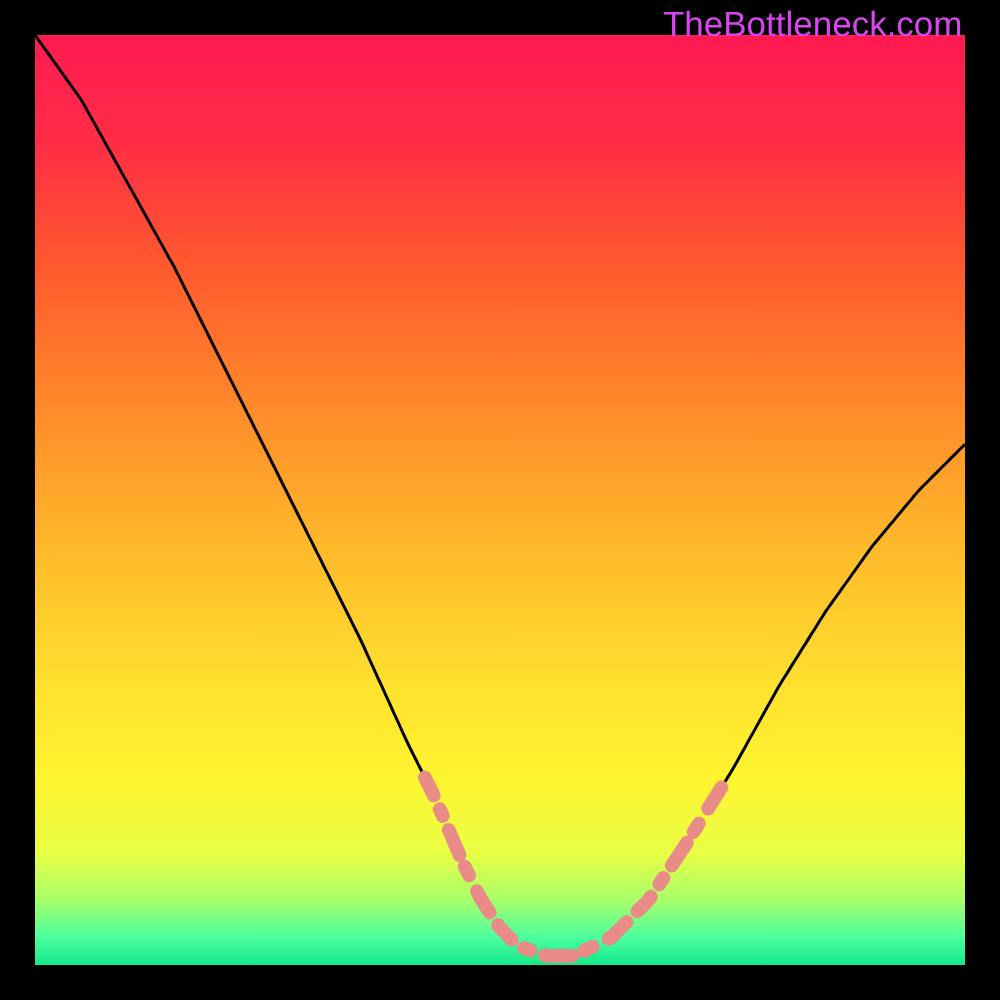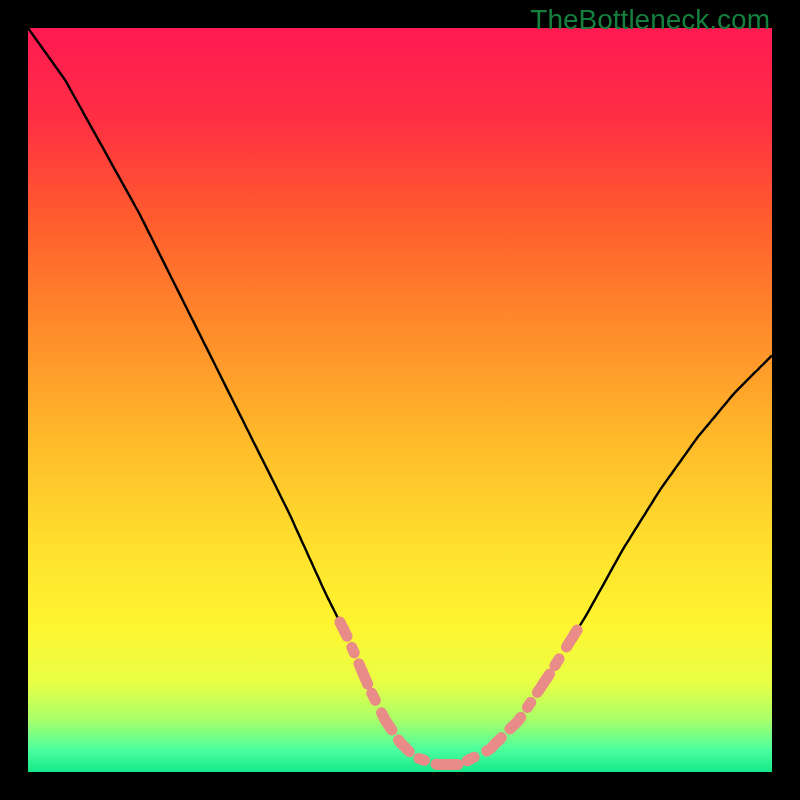--- a/index.html
+++ b/index.html
@@ -1,18 +1,18 @@
 <!DOCTYPE html>
 <html><head>
 <meta charset="utf-8">
 <style>
   html,body{margin:0;padding:0;width:800px;height:800px;background:#000;overflow:hidden}
   .frame{position:absolute;inset:0;background:#000}
   .plot{position:absolute;left:28px;top:28px;width:744px;height:744px;overflow:hidden}
-  .watermark{position:absolute;top:4px;right:30px;font:28px Arial,Helvetica,sans-serif;color:#15803d;letter-spacing:0}
+  .watermark{position:absolute;top:4px;right:30px;font:28px Arial,Helvetica,sans-serif;color:#d946ef;letter-spacing:0}
   svg{display:block}
 </style>
 </head>
 <body>
 
 <div class="frame">
   <div class="plot">
     <svg width="744" height="744" viewBox="0 0 744 744">
       <defs>
         <linearGradient id="bg" x1="0" y1="0" x2="0" y2="1">

